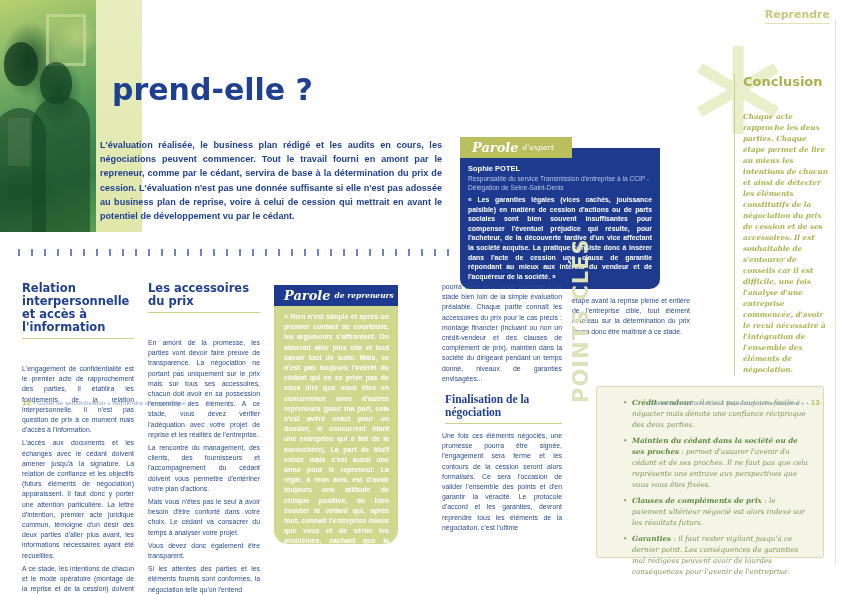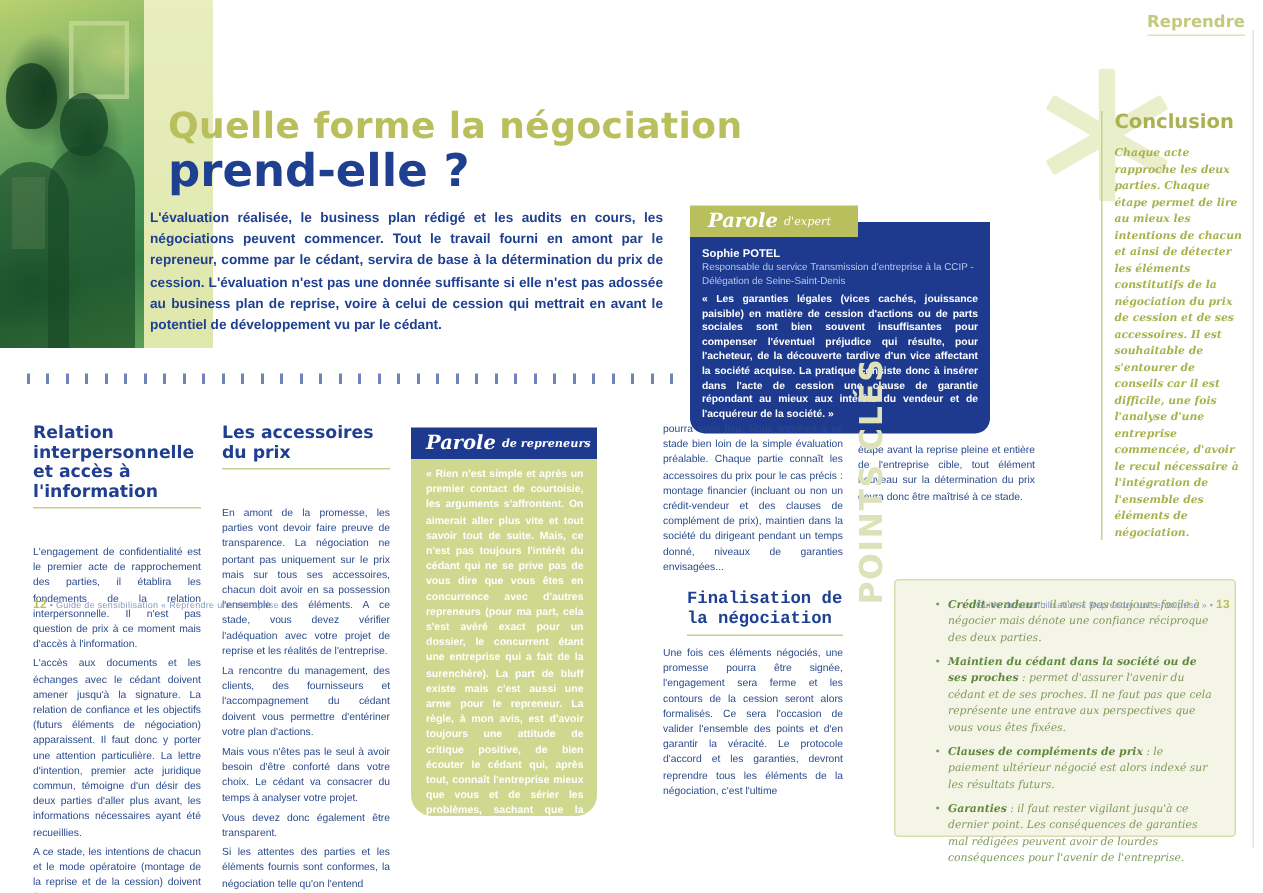--- a/index.html
+++ b/index.html
@@ -105,21 +105,21 @@
   
   .star {
     position:absolute; left:692px; top:44px; width:92px; height:92px; color:#e9eecb;
   }
   .conclusion {
     position:absolute; left:734px; top:74px; width:96px;
     border-left:1px solid #c9cf8e; padding-left:8px;
   }
   .conclusion h2 {
     font-family:"DejaVu Sans", sans-serif; font-weight:700; font-size:13px;
-    color:#a9b24e; margin-bottom:7px;
+    color:#a9b24e; margin-bottom:22px;
   }
   .conclusion p {
     font-family:"DejaVu Serif", serif; font-style:italic; font-weight:700;
     font-size:7.2px; line-height:11px; color:#a9b24e;
   }
 
   .reprendre {
     position:absolute; right:12px; top:8px;
     font-family:"DejaVu Sans", sans-serif; font-weight:700; font-size:11px;
     color:#c3ca7e; border-bottom:1px solid #dfe3b4; padding-bottom:2px;
@@ -135,23 +135,23 @@
   .col p {
     font-size:6.9px; line-height:10.2px; color:#2a4b8d; text-align:justify;
     margin-bottom:3px;
   }
   #col1 { left:22px;  width:112px; }
   #col2 { left:148px; width:112px; }
   #col4 { left:442px; width:120px; }
   #col5 { left:572px; width:118px; top:296px; }
 
   .col .sub {
-    font-family:Liberation Mono, monospace; font-weight:700; font-size:11.5px;
+    font-family:Liberation Serif, serif; font-weight:700; font-size:11.5px;
     color:#1f3f91; line-height:13px; padding-bottom:4px;
-    border-bottom:1px solid #c9cf8e; margin:9px 0 7px 16px;
+    border-bottom:1px solid #c9cf8e; margin:9px 0 7px 3px;
   }
 
   
   .repreneur {
     position:absolute; left:274px; top:296px; width:124px; height:248px;
     background:#cfd88f; border-radius:0 0 14px 14px; padding:16px 9px 8px 10px;
   }
   .repreneur .tag {
     position:absolute; left:0; top:-11px; width:124px; height:21px;
     background:#1d3a8f; display:flex; align-items:center; padding-left:10px; gap:4px;
@@ -218,21 +218,20 @@
 
   <svg class="star" viewBox="0 0 100 100">
     <g fill="currentColor">
       <rect x="44" y="2" width="12" height="96" rx="2"></rect>
       <rect x="44" y="2" width="12" height="96" rx="2" transform="rotate(60 50 50)"></rect>
       <rect x="44" y="2" width="12" height="96" rx="2" transform="rotate(120 50 50)"></rect>
     </g>
   </svg>
 
   <div class="title-block">
-    <div class="title-l1">Quelle forme la négociation</div>
     <div class="title-l2">prend-elle ?</div>
   </div>
   <div class="intro">L'évaluation réalisée, le business plan rédigé et les audits en cours, les négociations peuvent commencer. Tout le travail fourni en amont par le repreneur, comme par le cédant, servira de base à la détermination du prix de cession. L'évaluation n'est pas une donnée suffisante si elle n'est pas adossée au business plan de reprise, voire à celui de cession qui mettrait en avant le potentiel de développement vu par le cédant.</div>
 
   <div class="expert">
     <div class="paroletag">
       <span class="w1">Parole</span>
       <span class="w2">d'expert</span>
     </div>
     <div class="name">Sophie POTEL</div>

